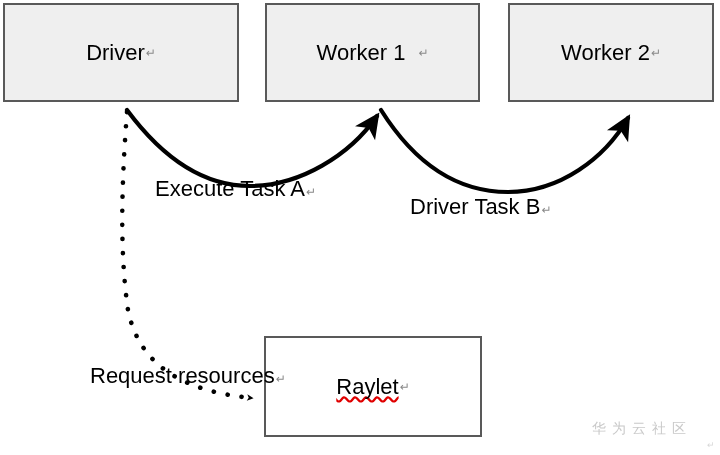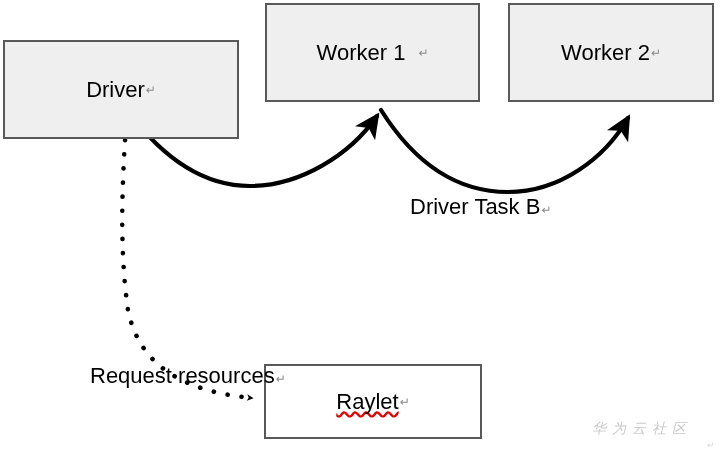--- a/index.html
+++ b/index.html
@@ -39,24 +39,24 @@
     text-underline-offset: 2px;
   }
   .pilcrow {
     font-size: 12px;
     color: #8a8a8a;
     vertical-align: baseline;
     margin-left: 1px;
     text-decoration: none;
   }
 
-  #box-driver   { left: 3px;   top: 3px;   width: 236px; height: 99px; margin-top: 37px; }
+  #box-driver   { left: 3px;   top: 3px;   width: 236px; height: 99px; }
   #box-worker1  { left: 265px; top: 3px;   width: 215px; height: 99px; gap: 12px; }
   #box-worker2  { left: 508px; top: 3px;   width: 206px; height: 99px; }
-  #box-raylet   { left: 264px; top: 364px; width: 218px; height: 75px; text-align: right; }
+  #box-raylet   { left: 264px; top: 336px; width: 218px; height: 101px; text-align: right; }
 
   .edge-label {
     position: absolute;
     font-size: 22px;
     color: #000000;
     line-height: 1;
     white-space: nowrap;
   }
   #label-task-a   { left: 155px; top: 178px; }
   #label-task-b   { left: 410px; top: 196px; }
@@ -70,21 +70,20 @@
   }
 
   #watermark {
     position: absolute;
     left: 592px;
     top: 420px;
     font-size: 14px;
     letter-spacing: 6px;
     color: #c9c9c9;
     white-space: nowrap;
-    font-style: italic;
   }
   #watermark-mark {
     position: absolute;
     left: 707px;
     top: 440px;
     font-size: 9px;
     color: #d8d8d8;
   }
 </style>
 </head>
@@ -122,20 +121,23 @@
   <div id="box-worker2" class="node-box filled">
     <span class="node-label">Worker 2</span>
       <span class="pilcrow">↵</span>
   </div>
 
   <div id="box-raylet" class="node-box plain">
     <span class="node-label misspelled">Raylet</span>
       <span class="pilcrow">↵</span>
   </div>
 
+  <div id="label-task-a" class="edge-label">
+    <span>Execute Task A</span><span class="pilcrow">↵</span>
+  </div>
 
   <div id="label-task-b" class="edge-label">
     <span>Driver Task B</span><span class="pilcrow">↵</span>
   </div>
 
   <div id="label-request" class="edge-label">
     <span>Request resources</span><span class="pilcrow">↵</span>
   </div>
 
   <div id="watermark">华为云社区</div>

